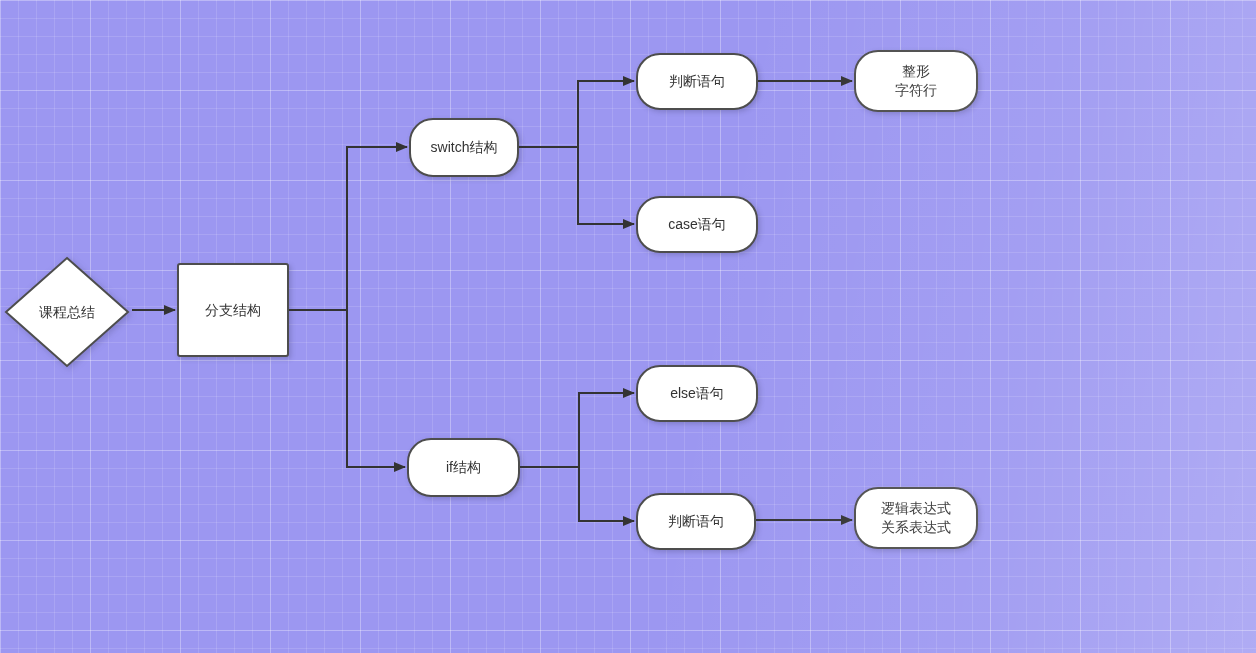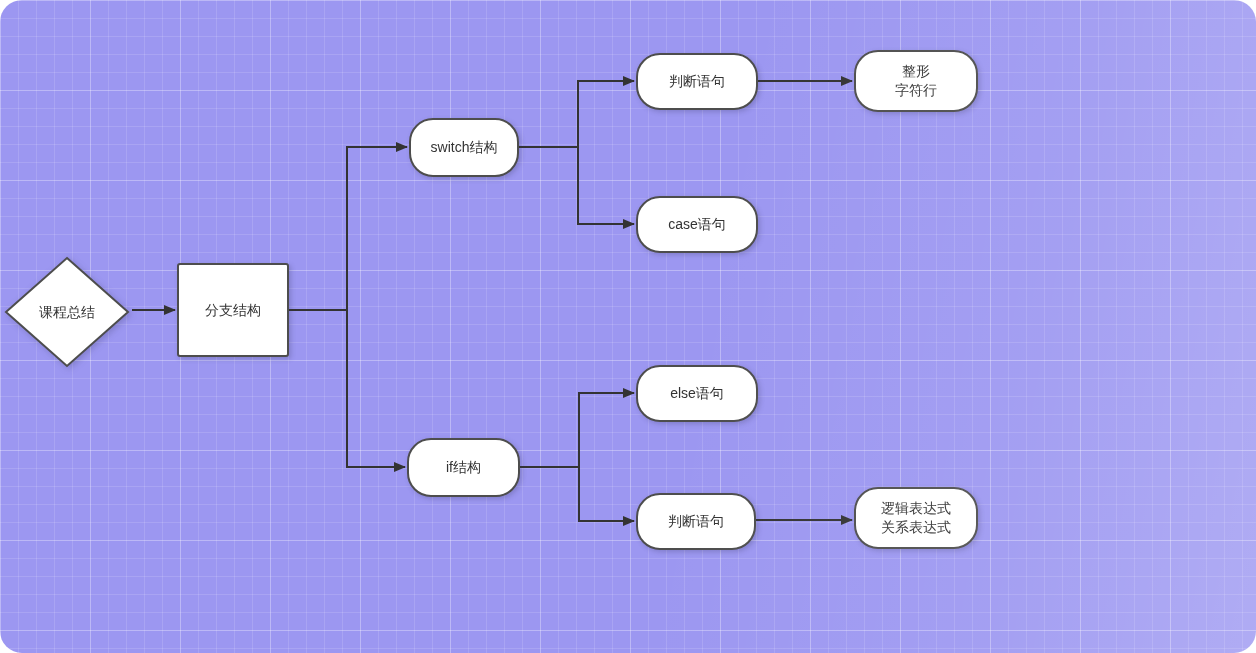--- a/index.html
+++ b/index.html
@@ -10,21 +10,20 @@
   .canvas {
     position: relative;
     width: 1256px; height: 653px;
     background-color: #9c97f1;
     background-image:
       linear-gradient(to right, rgba(255,255,255,0.22) 1px, transparent 1px),
       linear-gradient(to bottom, rgba(255,255,255,0.22) 1px, transparent 1px),
       linear-gradient(to right, rgba(255,255,255,0.13) 1px, transparent 1px),
       linear-gradient(to bottom, rgba(255,255,255,0.13) 1px, transparent 1px);
     background-size: 90px 90px, 90px 90px, 18px 18px, 18px 18px;
-    border-radius: 22px;
   }
   .canvas::after {
     content: "";
     position: absolute; inset: 0;
     background: linear-gradient(100deg, transparent 55%, rgba(255,255,255,0.08) 80%, rgba(255,255,255,0.20) 100%);
     pointer-events: none;
   }
   .edges {
     position: absolute; left: 0; top: 0;
     width: 1256px; height: 653px;

